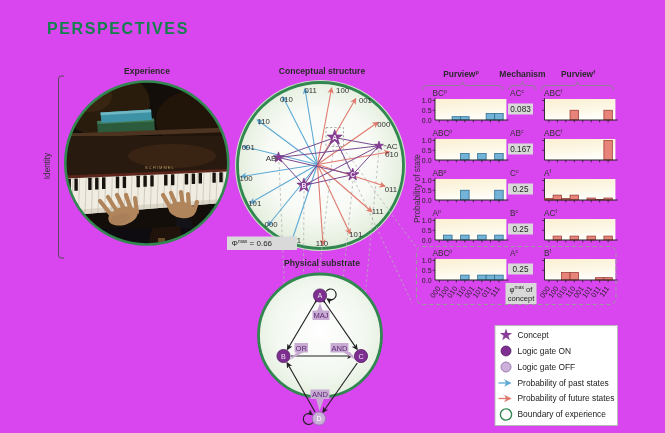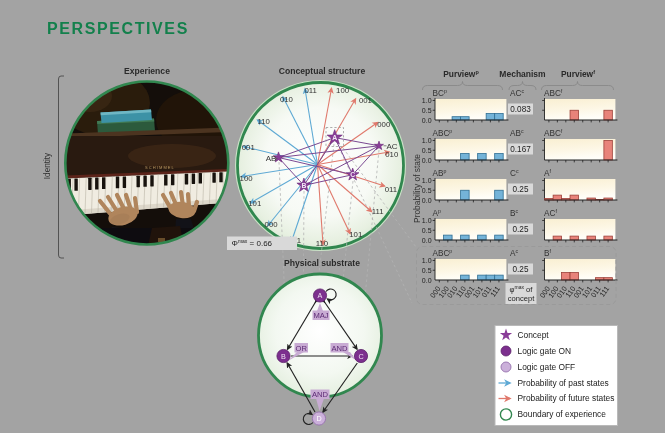--- a/index.html
+++ b/index.html
@@ -1,16 +1,16 @@
 <!DOCTYPE html>
 <html><head><meta charset="utf-8">
 <style>
 html,body{margin:0;padding:0;background:#fff;}
 *{font-family:"Liberation Sans",sans-serif;}
-#page{position:relative;width:665px;height:433px;overflow:hidden;background:#a3a3a3;}
+#page{position:relative;width:665px;height:433px;overflow:hidden;background:#d946ef;}
 </style></head>
 <body>
 <div id="page">
 <svg width="665" height="433" viewBox="0 0 665 433">
 <defs>
 <radialGradient id="gcirc" cx="50%" cy="48%" r="55%">
  <stop offset="0%" stop-color="#ffffff"></stop>
           <stop offset="60%" stop-color="#f7faf5"></stop>
  <stop offset="87%" stop-color="#e7f0e1"></stop>
           <stop offset="100%" stop-color="#d8e8d3"></stop>

